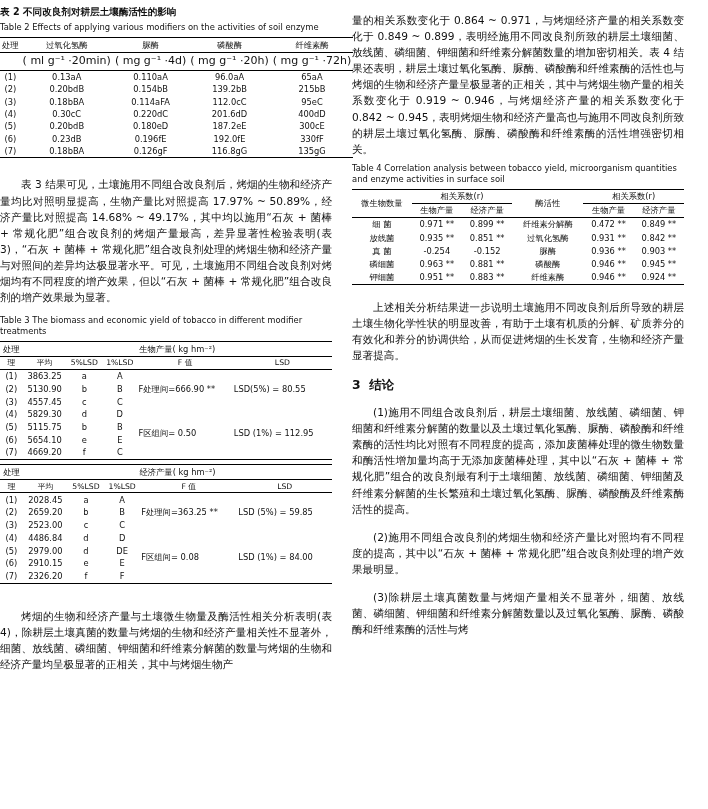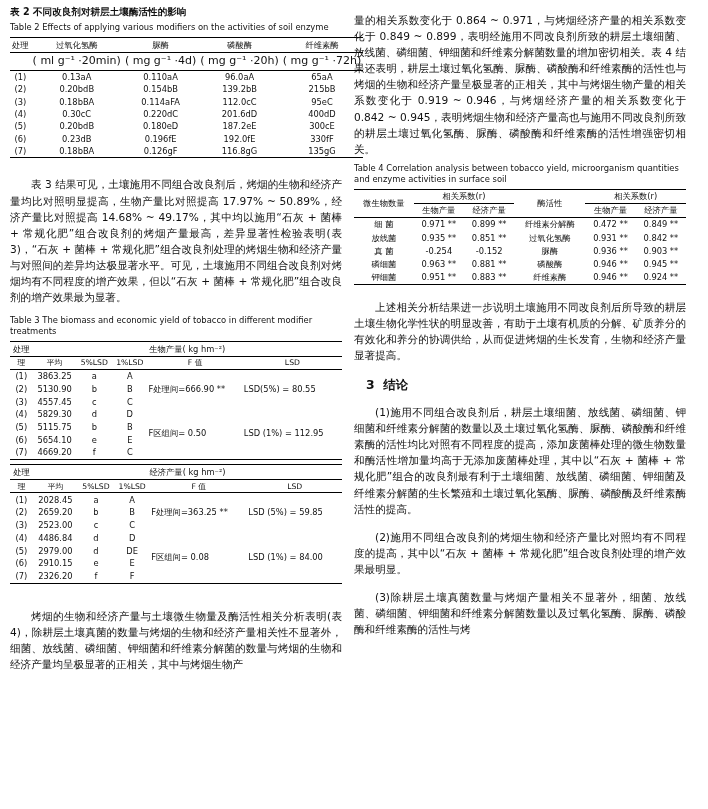--- a/index.html
+++ b/index.html
@@ -7,23 +7,23 @@
     width:708px;height:809px;
     background:#ffffff;
     font-family:"DejaVu Sans","Liberation Sans",sans-serif;
     color:#111;
     position:relative;
     overflow:hidden;
   }
   .page{
     width:708px;height:682px;
     box-sizing:border-box;
-    padding:6px 10px 4px 10px;
+    padding:6px 10px 4px 0;
     display:flex;
-    gap:12px;
+    gap:20px;
   }
   .col{
     width:332px;
     flex:0 0 332px;
     display:flex;
     flex-direction:column;
   }
   .tbl-cap{
     font-size:9.6px;
     line-height:1.35;
@@ -40,21 +40,21 @@
     font-size:10.6px;
     line-height:1.52;
     margin:6px 0 6px 0;
     text-align:justify;
     text-indent:21px;
   }
   p.para.noind{text-indent:0;}
   .sec-h{
     font-size:12.4px;
     font-weight:bold;
-    margin:8px 0 4px 12px;
+    margin:8px 0 4px 0;
   }
   table{
     border-collapse:collapse;
     width:100%;
     font-size:8.3px;
     line-height:1.25;
   }
   table td,table th{
     padding:1px 2px;
     text-align:center;

